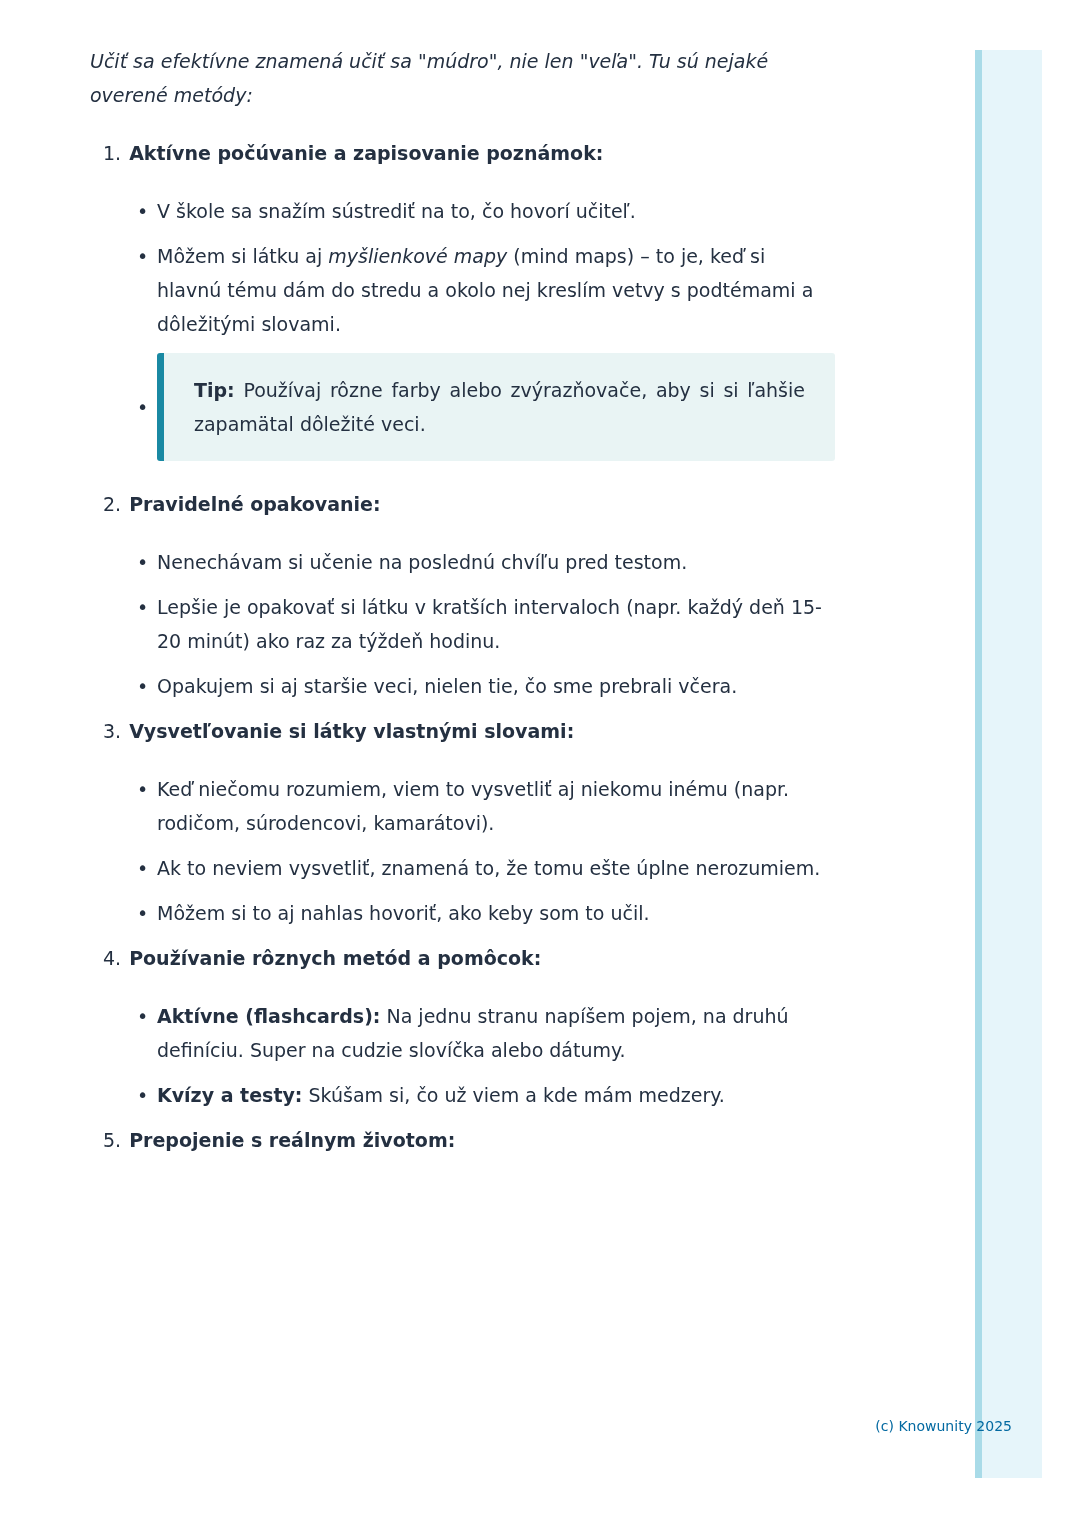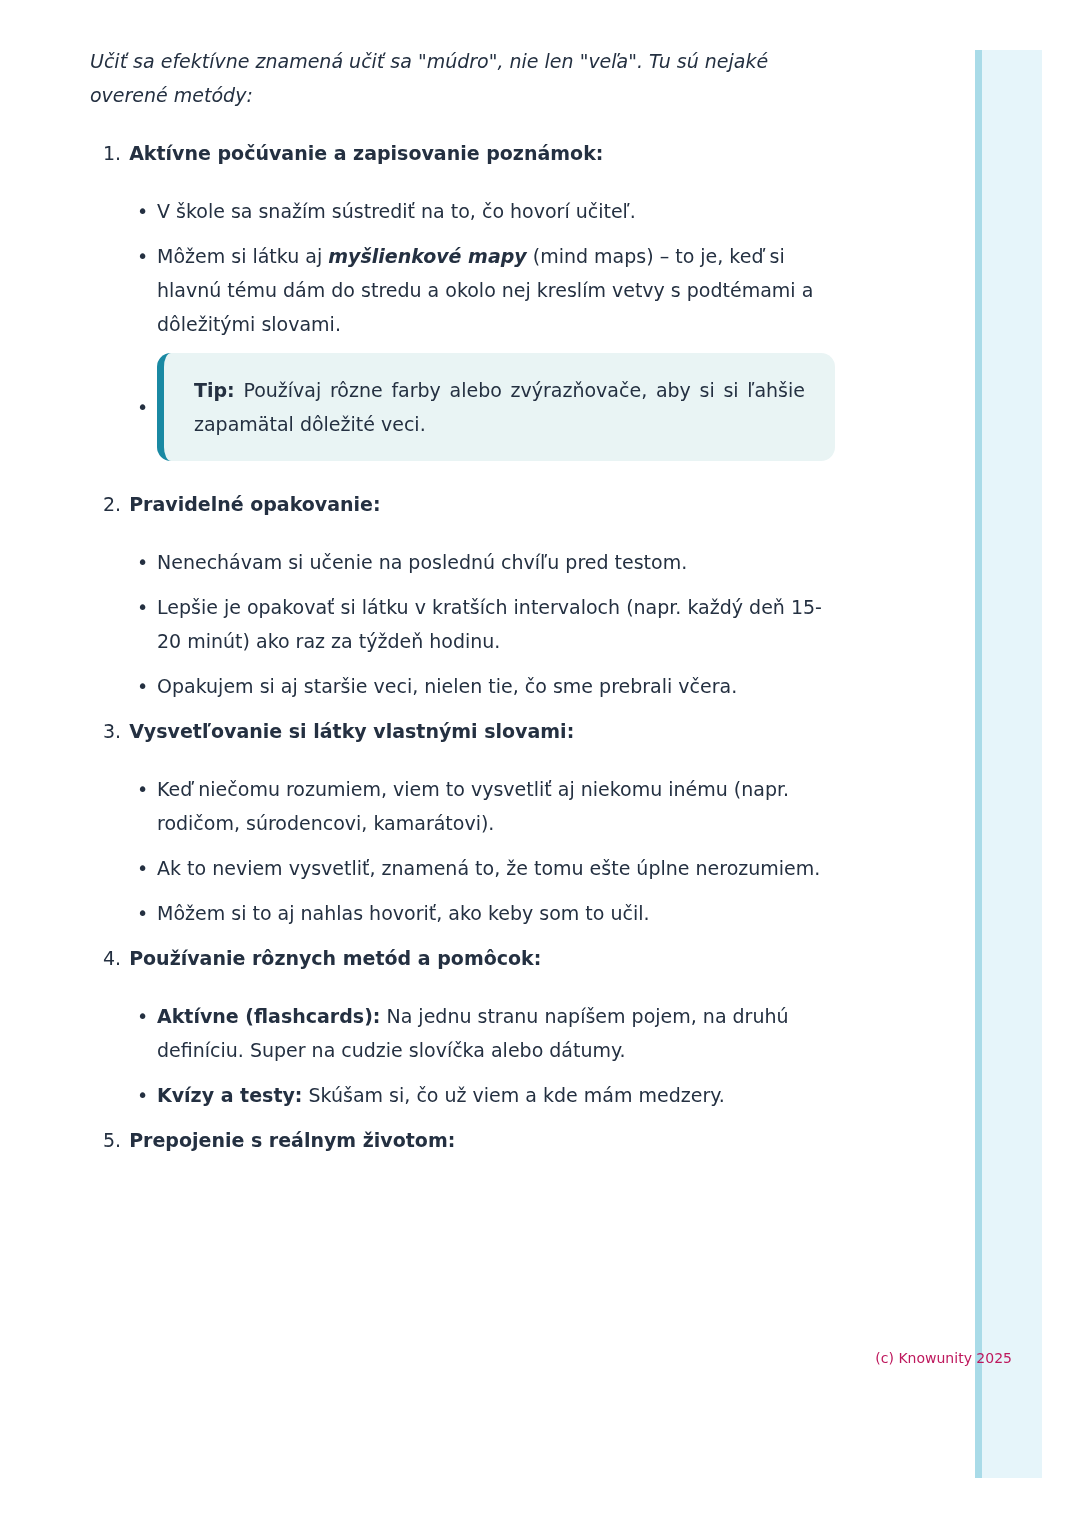--- a/index.html
+++ b/index.html
@@ -52,48 +52,48 @@
     margin-bottom: 11px;
   }
   li.bullet::before {
     content: "\2022";
     position: absolute;
     left: 0;
     top: 0;
     color: #243041;
   }
   li.bullet .lead { font-weight: bold; }
-  li.bullet .ital { font-style: italic; font-weight: bold; }
+  li.bullet .ital { font-style: italic; }
   li.tip-item {
     list-style: none;
     display: flex;
     align-items: center;
     margin-top: 12px;
     margin-bottom: 26px;
   }
   li.tip-item .tip-bullet {
     width: 20px;
     flex: 0 0 20px;
     color: #243041;
   }
   .tip-box {
     flex: 1;
     background: #e9f4f4;
     border-left: 7px solid #1989a3;
-    border-radius: 14px;
+    border-radius: 3px;
     padding: 20px 30px;
     text-align: justify;
   }
   .tip-box .tip-label { font-weight: bold; }
   .footer-note {
     position: absolute;
-    top: 1350px;
+    top: 1418px;
     right: 68px;
     font-size: 14px;
-    color: #be185d;
+    color: #0369a1;
     z-index: 2;
   }
 </style>
 </head>
 <body>
 
 <div class="side-stripe"></div>
 
 <div class="content">
 

